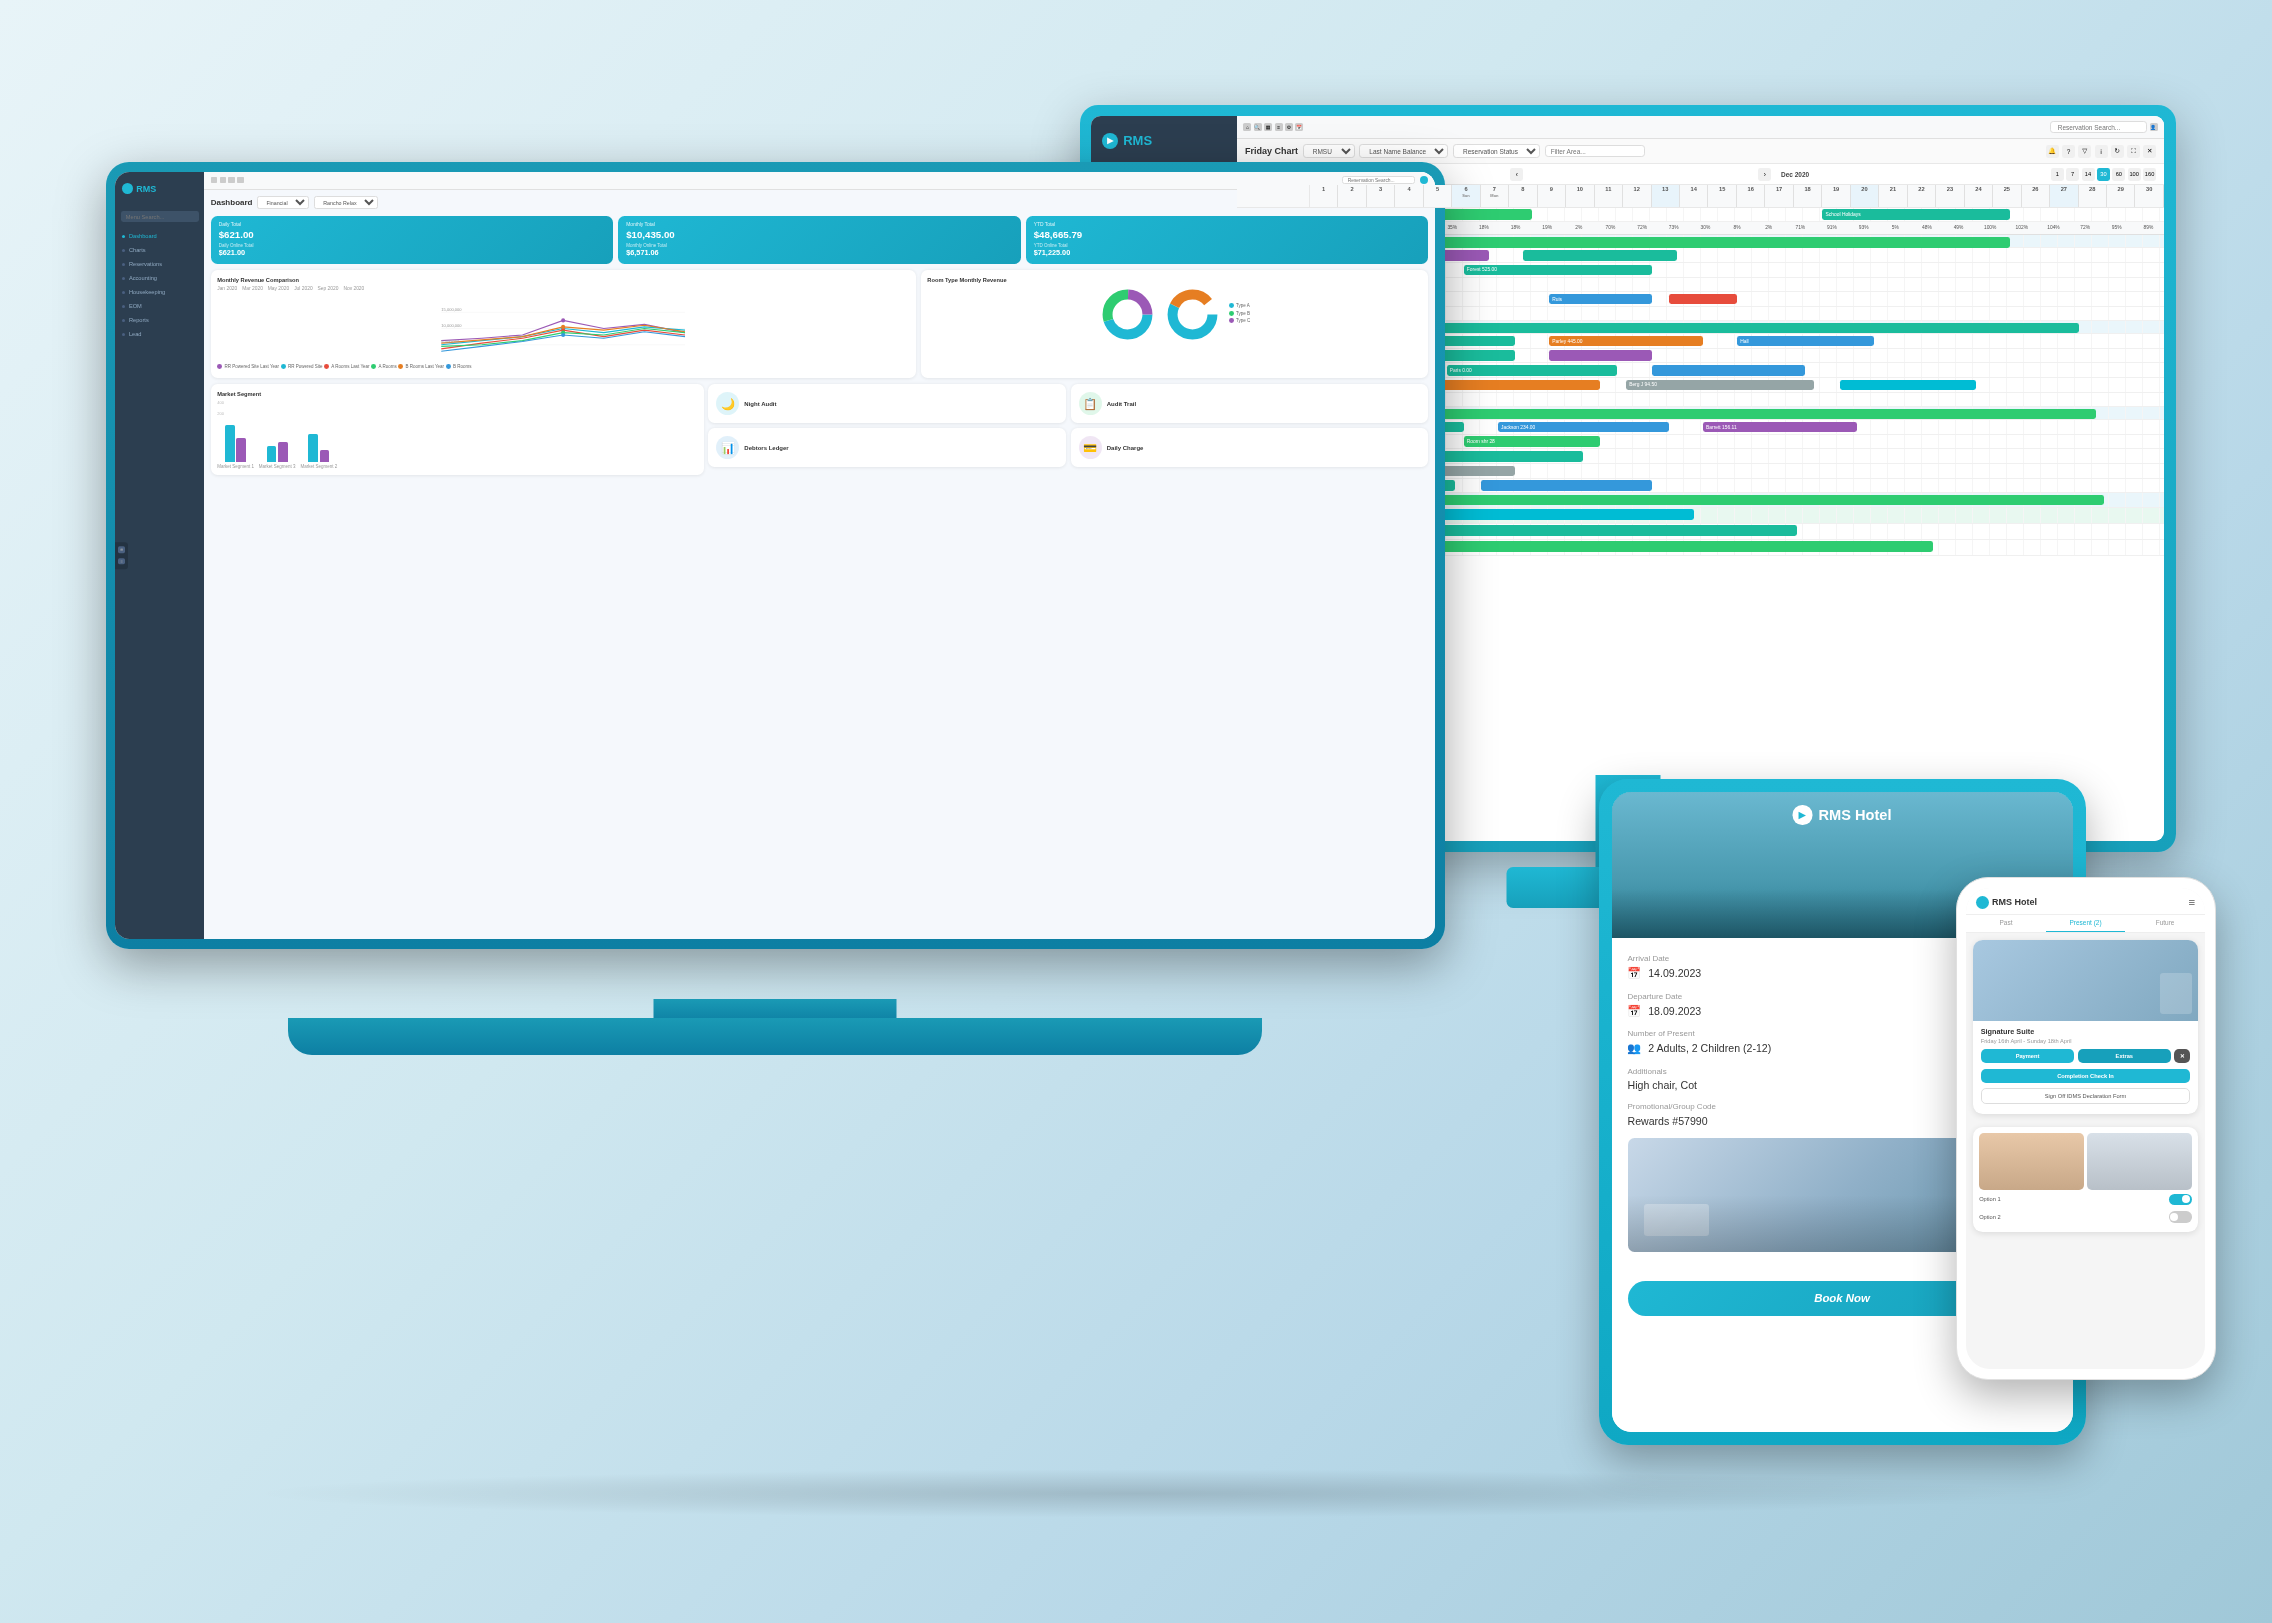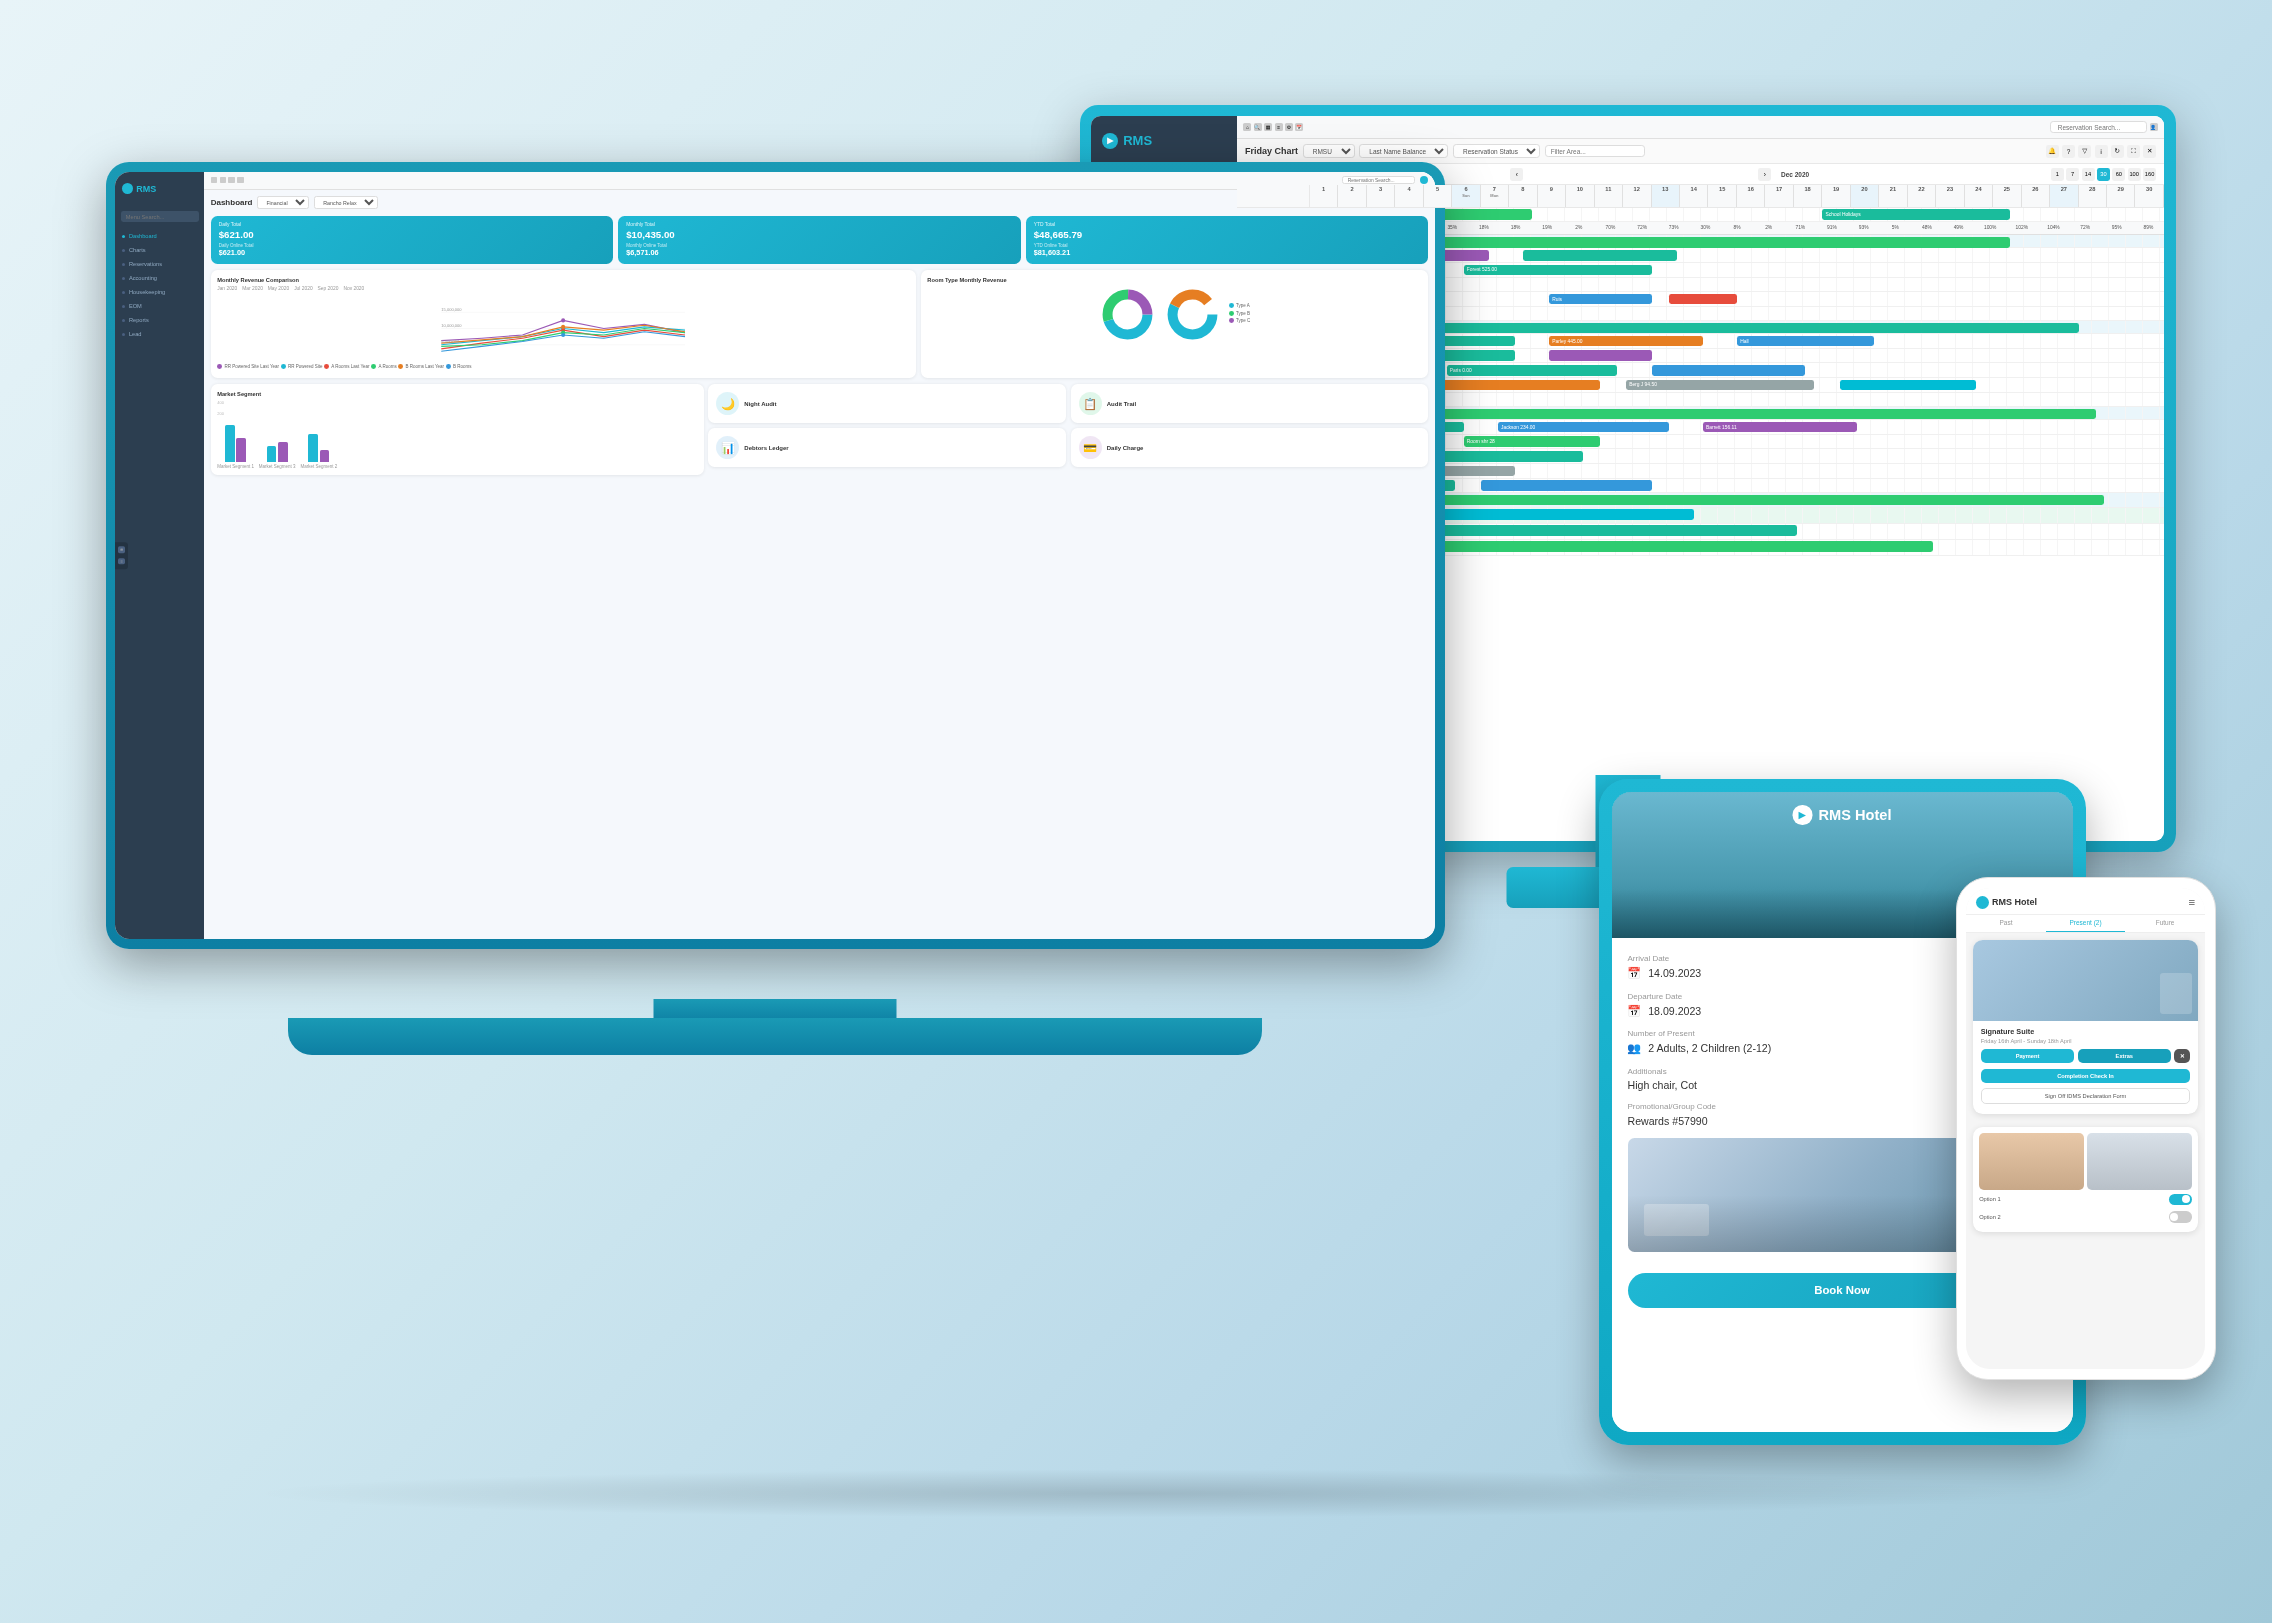--- a/index.html
+++ b/index.html
@@ -774,21 +774,22 @@
     .tab-book-btn {
       width: 100%;
       background: linear-gradient(135deg, #1fb8d4 0%, #17a0bb 100%);
       color: white;
       border: none;
       border-radius: 20px;
       padding: 11.4px;
       font-size: 11.4px;
       font-weight: 600;
       cursor: pointer;
-      margin-top: 8px;
+      margin-top: 16px;
+      font-style: italic;
     }
 
     
     .phone-app {
       height: 100%;
       background: #f5f5f5;
       display: flex;
       flex-direction: column;
     }
     .phone-header {
@@ -1421,21 +1422,21 @@
                 <div class="lap-stat-card">
                   <div class="lap-stat-label">Monthly Total</div>
                   <div class="lap-stat-value">$10,435.00</div>
                   <div class="lap-stat-sub-label">Monthly Online Total</div>
                   <div class="lap-stat-sub-value">$6,571.06</div>
                 </div>
                 <div class="lap-stat-card">
                   <div class="lap-stat-label">YTD Total</div>
                   <div class="lap-stat-value">$48,665.79</div>
                   <div class="lap-stat-sub-label">YTD Online Total</div>
-                  <div class="lap-stat-sub-value">$81,603.21</div>
+                  <div class="lap-stat-sub-value">$71,225.00</div>
                 </div>
               </div>
 
               <div class="lap-charts-row">
 
                 <div class="lap-chart-card" style="flex:1.4;">
                   <div class="lap-chart-title">Monthly Revenue Comparison</div>
                   <div class="lap-chart-dates">
                     <span>Jan 2020</span>
                     <span>Mar 2020</span>

